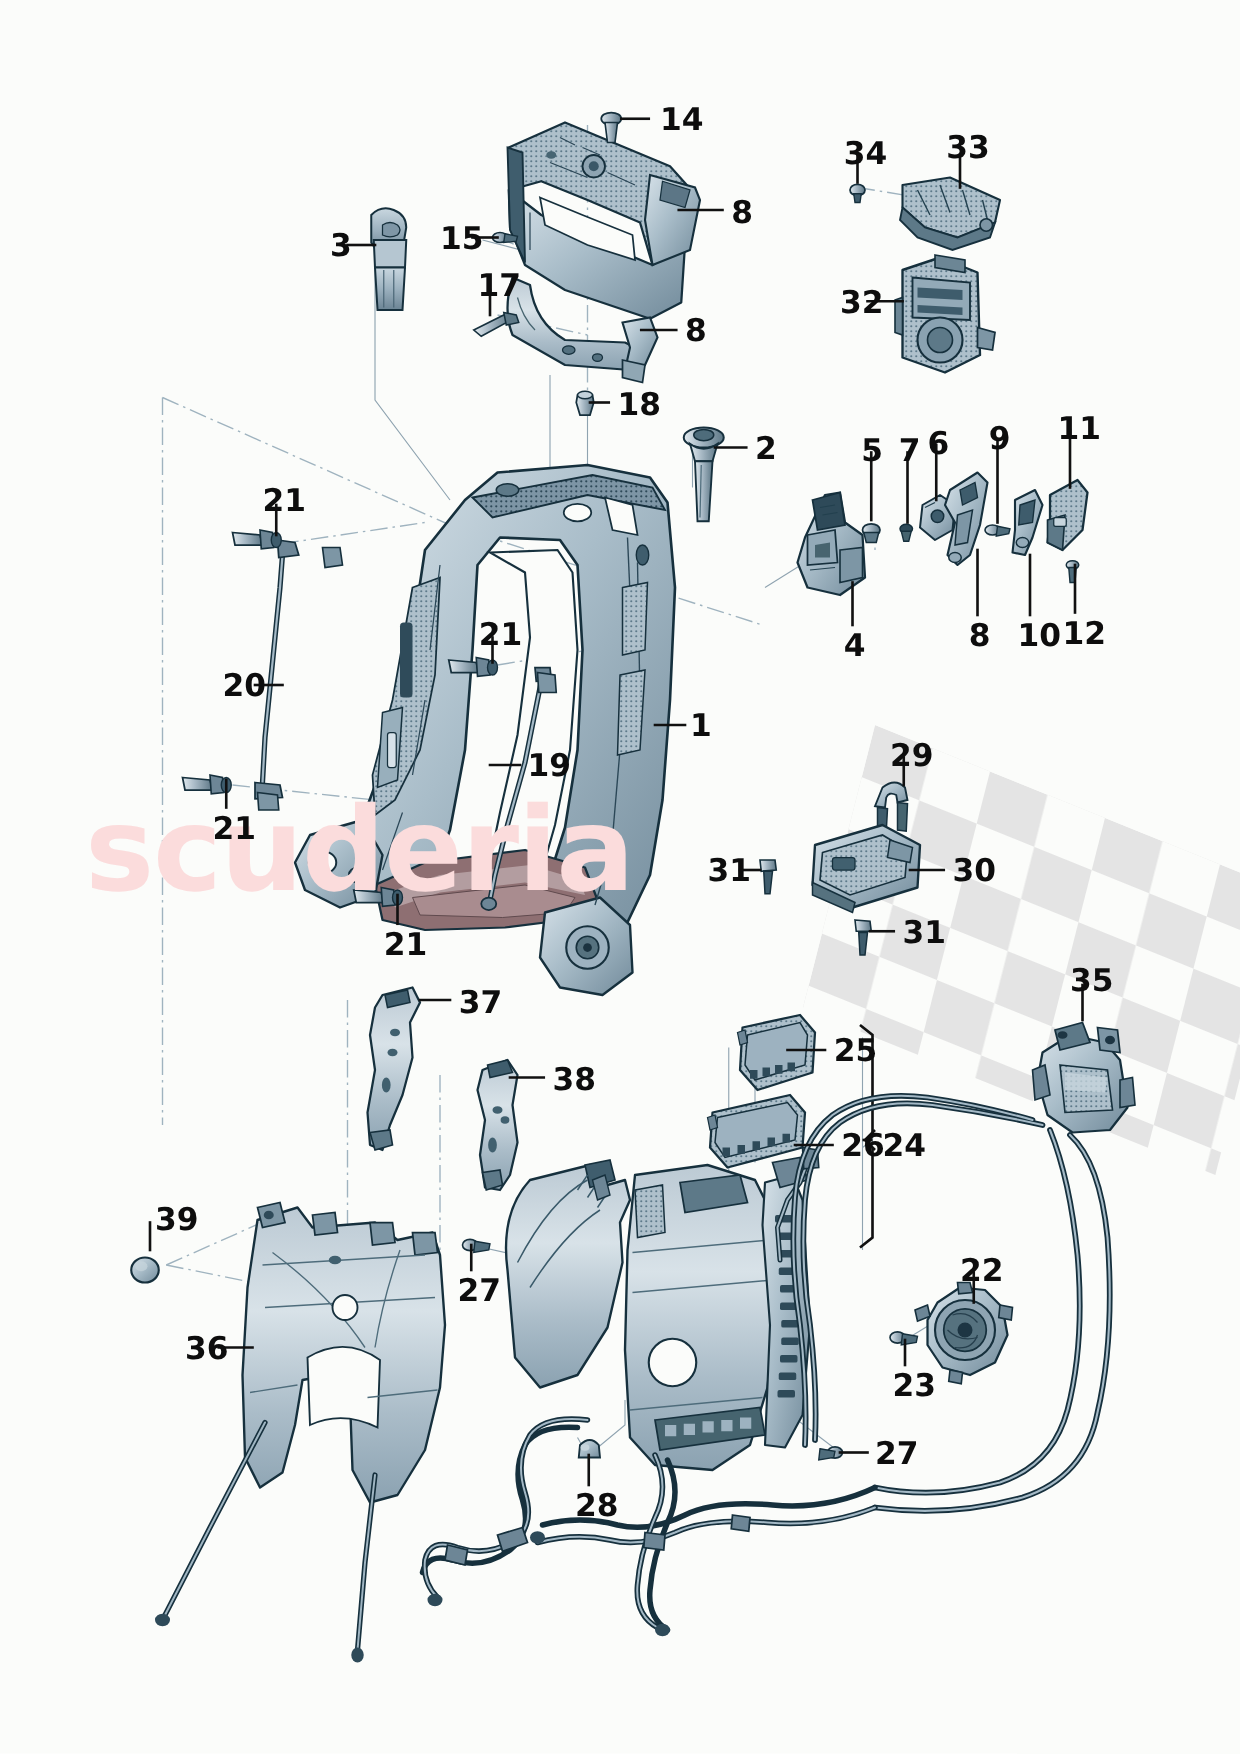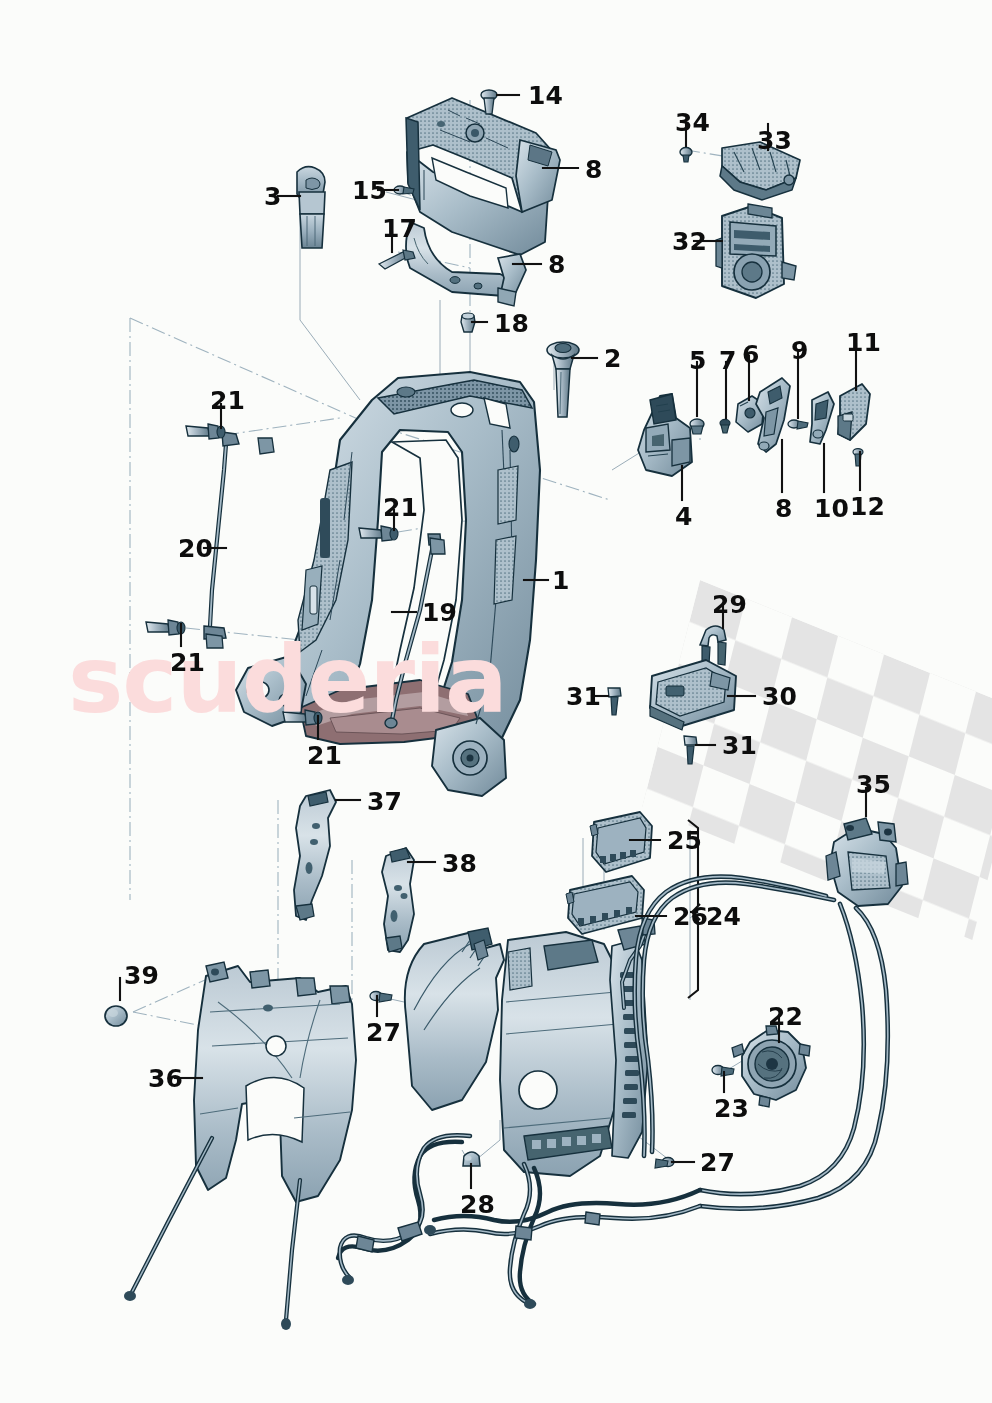--- a/index.html
+++ b/index.html
@@ -700,21 +700,21 @@
         <line x1="471" y1="1188" x2="471" y2="1164"></line>
       </g>
   </svg>
 
   <div class="wm" id="wm-scuderia">scuderia</div>
 
   <div id="labels">
       <div class="lbl" style="left: 528px; top: 83px;">14</div>
       <div class="lbl" style="left: 585px; top: 157px;">8</div>
       <div class="lbl" style="left: 675px; top: 110px;">34</div>
-      <div class="lbl" style="left: 757px; top: 128px;">33</div>
+      <div class="lbl" style="left: 757px; top: 105px;">33</div>
       <div class="lbl" style="left: 264px; top: 184px;">3</div>
       <div class="lbl" style="left: 352px; top: 178px;">15</div>
       <div class="lbl" style="left: 382px; top: 216px;">17</div>
       <div class="lbl" style="left: 548px; top: 252px;">8</div>
       <div class="lbl" style="left: 494px; top: 311px;">18</div>
       <div class="lbl" style="left: 672px; top: 229px;">32</div>
       <div class="lbl" style="left: 604px; top: 346px;">2</div>
       <div class="lbl" style="left: 689px; top: 348px;">5</div>
       <div class="lbl" style="left: 719px; top: 348px;">7</div>
       <div class="lbl" style="left: 742px; top: 342px;">6</div>

